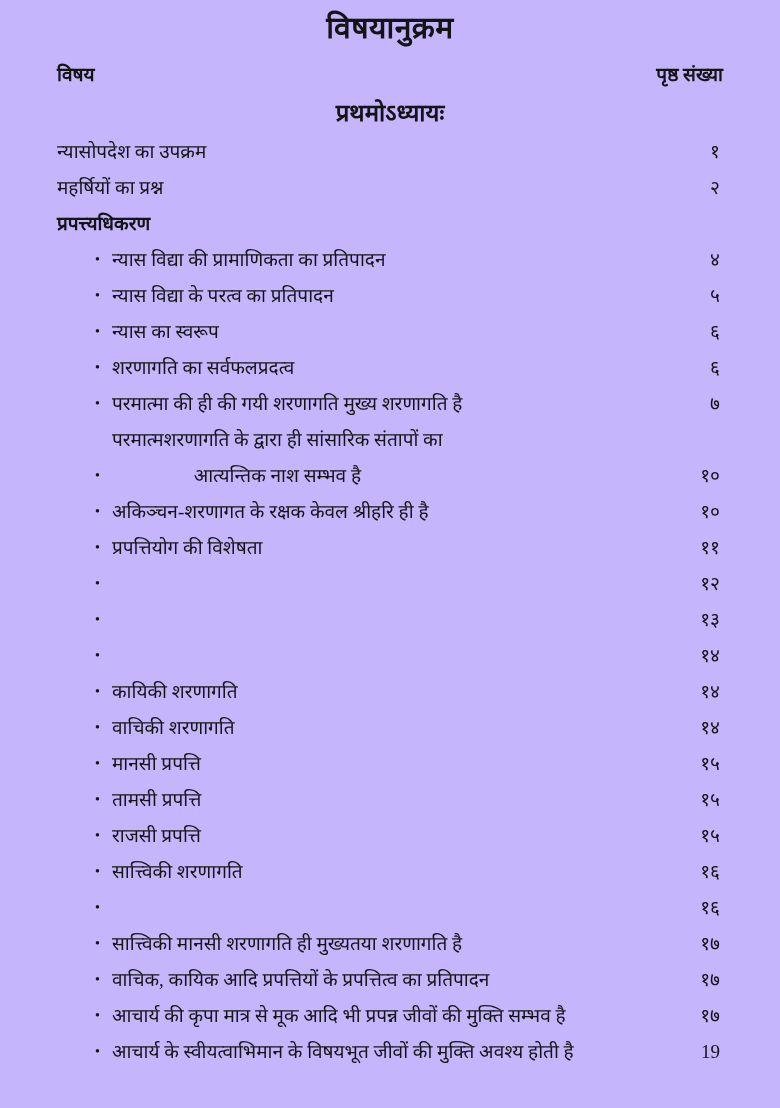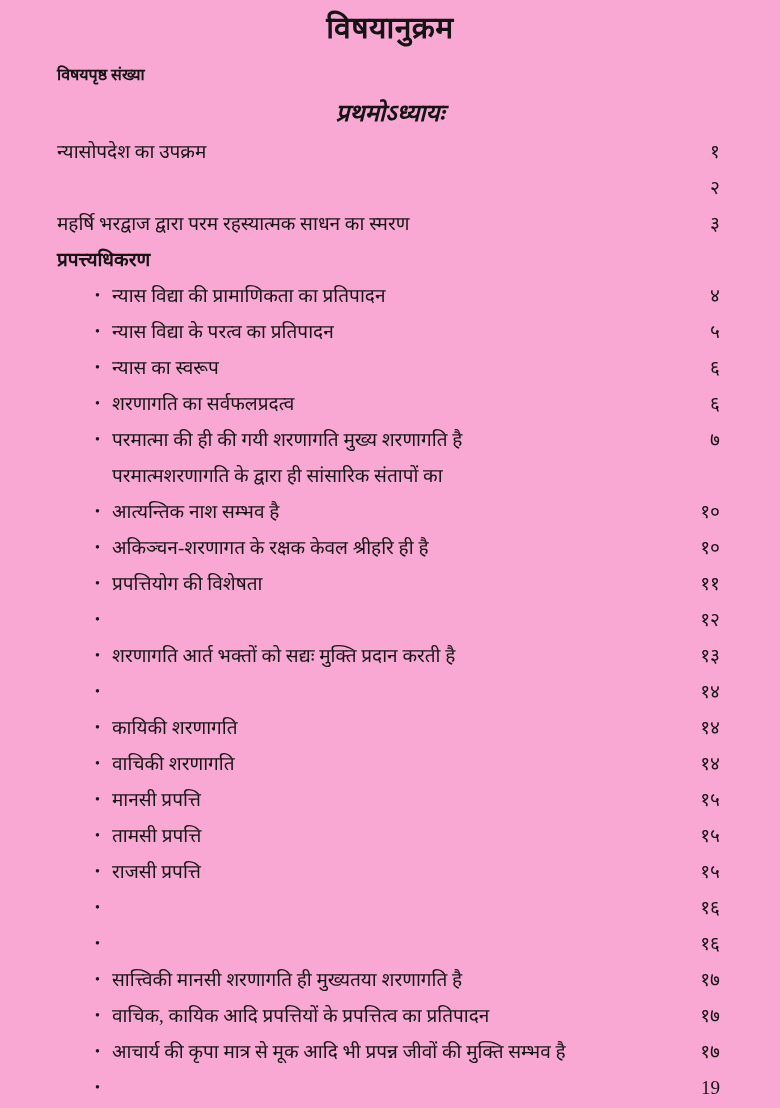--- a/index.html
+++ b/index.html
@@ -2,60 +2,60 @@
 <html><head>
 <meta charset="utf-8">
 <style>
   * { margin: 0; padding: 0; box-sizing: border-box; }
   html, body { background: #ffffff; }
   .sheet {
     position: relative;
     width: 780px;
     height: 1108px;
     margin: 0 auto;
-    background: #f9a8d4;
+    background: #c4b5fd;
     color: #141414;
     font-family: "Liberation Serif", "DejaVu Serif", serif;
     overflow: hidden;
   }
   .title {
     text-align: center;
     font-size: 30px;
     font-weight: 700;
     padding-top: 8px;
     line-height: 40px;
     letter-spacing: 0.5px;
   }
   .cols {
     display: flex;
-    justify-content: flex-start;
+    justify-content: space-between;
     font-weight: 700;
-    font-size: 16px;
+    font-size: 19px;
     line-height: 26px;
     margin: 14px 57px 0 57px;
   }
   .chapter {
     text-align: center;
     font-weight: 700;
     font-size: 24px;
     line-height: 34px;
     margin-top: 8px;
-    font-style: italic;
   }
   .entries {
     margin: 4px 60px 0 57px;
     font-size: 19px;
   }
   .row {
     display: flex;
     align-items: flex-end;
   }
   .row .text {
     line-height: 36px;
     white-space: pre-line;
+    text-align: center;
   }
   .row.section .text { font-weight: 700; }
   .row.bullet { padding-left: 38px; }
   .dot {
     width: 17px;
     line-height: 36px;
     font-size: 14px;
     flex: 0 0 17px;
   }
   .pg {
@@ -77,25 +77,22 @@
   </div>
 
   <div class="chapter">प्रथमोऽध्यायः</div>
 
   <div class="entries" id="entries">
       <div class="row plain">
         <span class="text">न्यासोपदेश का उपक्रम</span>
         <span class="pg">१</span>
       </div>
       <div class="row plain">
+        <span class="text">महर्षियों का प्रश्न</span>
         <span class="pg">२</span>
-      </div>
-      <div class="row plain">
-        <span class="text">महर्षि भरद्वाज द्वारा परम रहस्यात्मक साधन का स्मरण</span>
-        <span class="pg">३</span>
       </div>
       <div class="row section">
         <span class="text">प्रपत्त्यधिकरण</span>
       </div>
       <div class="row bullet">
         <span class="dot">•</span>
         <span class="text">न्यास विद्या की प्रामाणिकता का प्रतिपादन</span>
         <span class="pg">४</span>
       </div>
       <div class="row bullet">
@@ -133,21 +130,20 @@
         <span class="dot">•</span>
         <span class="text">प्रपत्तियोग की विशेषता</span>
         <span class="pg">११</span>
       </div>
       <div class="row bullet">
         <span class="dot">•</span>
         <span class="pg">१२</span>
       </div>
       <div class="row bullet">
         <span class="dot">•</span>
-        <span class="text">शरणागति आर्त भक्तों को सद्यः मुक्ति प्रदान करती है</span>
         <span class="pg">१३</span>
       </div>
       <div class="row bullet">
         <span class="dot">•</span>
         <span class="pg">१४</span>
       </div>
       <div class="row bullet">
         <span class="dot">•</span>
         <span class="text">कायिकी शरणागति</span>
         <span class="pg">१४</span>
@@ -167,20 +163,21 @@
         <span class="text">तामसी प्रपत्ति</span>
         <span class="pg">१५</span>
       </div>
       <div class="row bullet">
         <span class="dot">•</span>
         <span class="text">राजसी प्रपत्ति</span>
         <span class="pg">१५</span>
       </div>
       <div class="row bullet">
         <span class="dot">•</span>
+        <span class="text">सात्त्विकी शरणागति</span>
         <span class="pg">१६</span>
       </div>
       <div class="row bullet">
         <span class="dot">•</span>
         <span class="pg">१६</span>
       </div>
       <div class="row bullet">
         <span class="dot">•</span>
         <span class="text">सात्त्विकी मानसी शरणागति ही मुख्यतया शरणागति है</span>
         <span class="pg">१७</span>
@@ -190,16 +187,17 @@
         <span class="text">वाचिक, कायिक आदि प्रपत्तियों के प्रपत्तित्व का प्रतिपादन</span>
         <span class="pg">१७</span>
       </div>
       <div class="row bullet">
         <span class="dot">•</span>
         <span class="text">आचार्य की कृपा मात्र से मूक आदि भी प्रपन्न जीवों की मुक्ति सम्भव है</span>
         <span class="pg">१७</span>
       </div>
       <div class="row bullet">
         <span class="dot">•</span>
+        <span class="text">आचार्य के स्वीयत्वाभिमान के विषयभूत जीवों की मुक्ति अवश्य होती है</span>
         <span class="pg">19</span>
       </div>
     </div>
 </div>
 
 </body></html>

